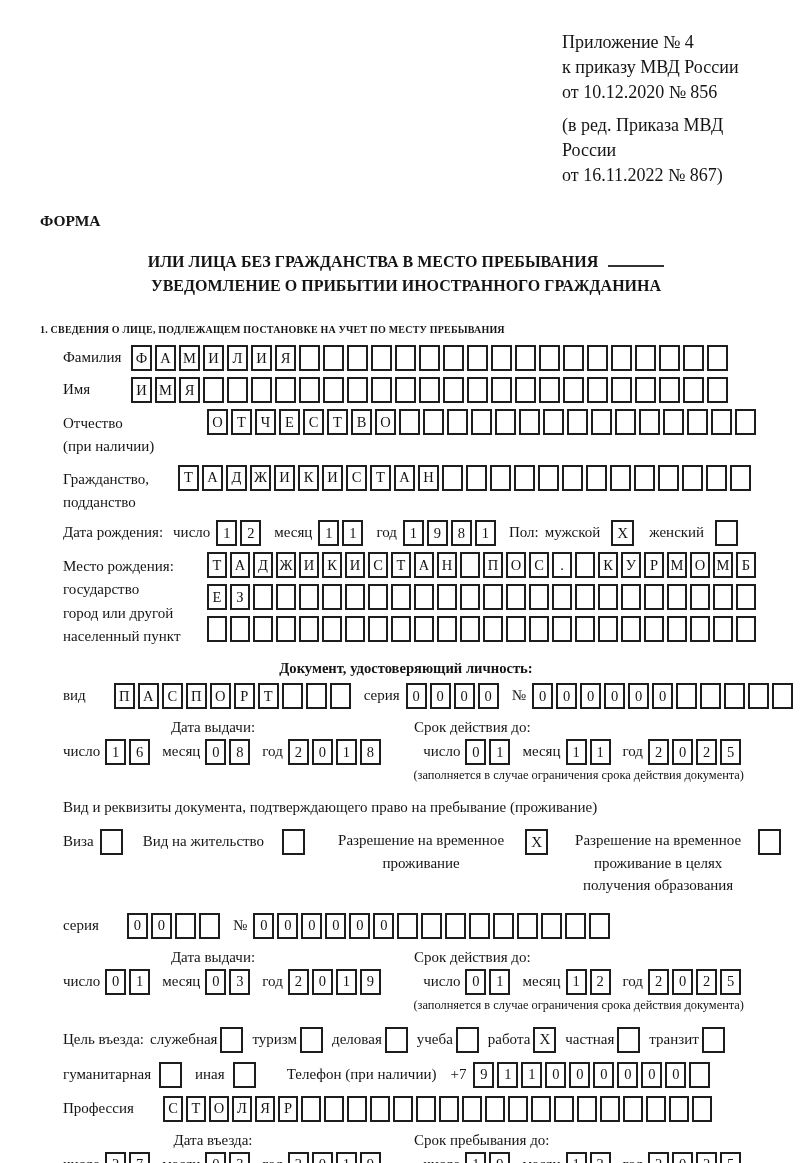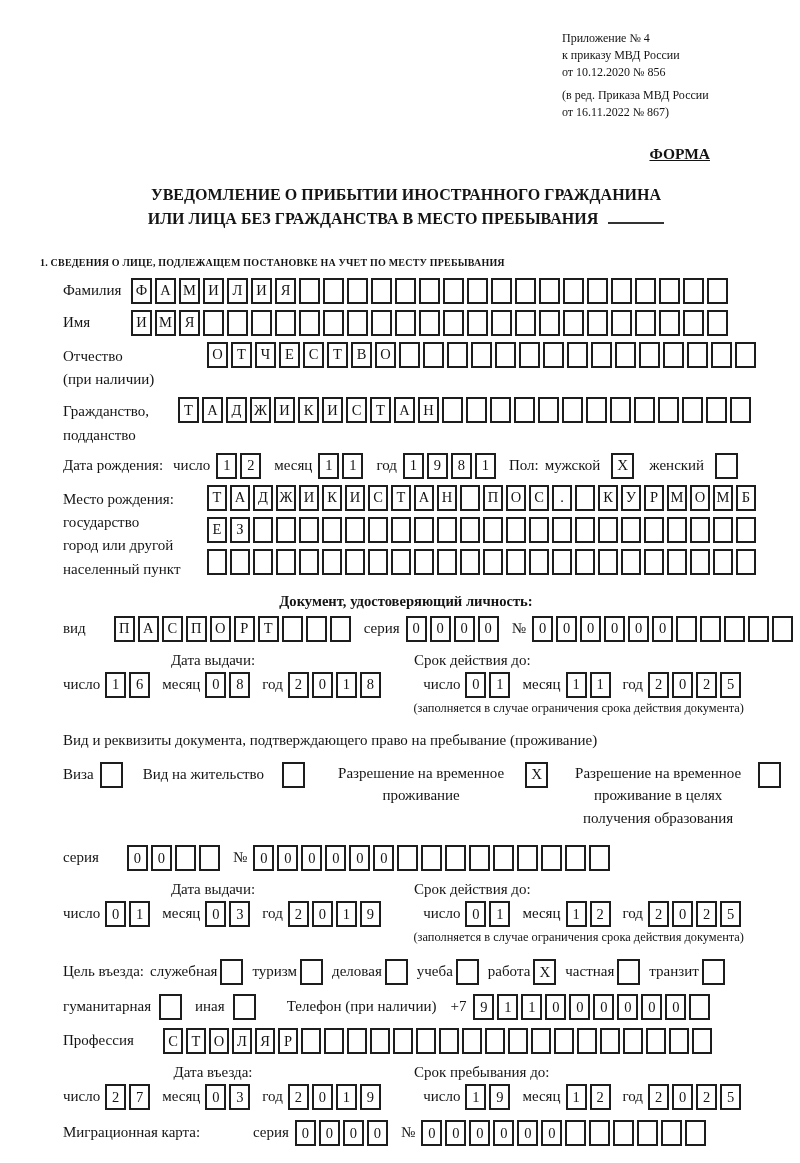--- a/index.html
+++ b/index.html
@@ -1,22 +1,22 @@
 <!DOCTYPE html>
 <html><head>
 <meta charset="utf-8">
 <style>
   html,body{margin:0;padding:0;background:#fff;}
   body{width:800px;color:#141414;font-family:"Liberation Serif",serif;}
   .page{box-sizing:border-box;width:800px;min-height:1163px;padding:30px 28px 30px 40px;background:#fff;}
 
   
-  .appendix{margin-left:522px;font-size:12px;line-height:1.4;}
+  .appendix{margin-left:522px;font-size:18px;line-height:1.4;}
   .appendix .gap{margin-top:7px;}
-  .forma{font-weight:bold;text-align:right;padding-right:62px;margin-top:24px;font-size:15.5px;text-decoration:underline;}
+  .forma{font-weight:bold;text-align:left;padding-right:62px;margin-top:24px;font-size:15.5px;}
   .title{text-align:center;font-weight:bold;font-size:16px;line-height:1.5;margin-top:20px;}
   .blank{display:inline-block;width:56px;height:14px;border-bottom:2.5px solid #333;margin-left:10px;}
   .sec{font-weight:bold;font-size:10px;margin:26px 0 10px 0;letter-spacing:.2px;}
 
   
   .frow{display:flex;align-items:flex-start;margin:6px 0 0 23px;font-size:15px;}
   .lbl{padding-top:4px;flex:none;}
   .lbl2{flex:none;line-height:1.55;padding-top:3px;}
   .lbl2 span{display:block;}
   .w68{width:68px;}  .w97{width:100px;}  .w115{width:115px;}  .w144{width:144px;}  .w150{width:150px;}
@@ -67,22 +67,22 @@
     <div>Приложение № 4</div>
     <div>к приказу МВД России</div>
     <div>от 10.12.2020 № 856</div>
     <div class="gap">(в ред. Приказа МВД России</div>
     <div>от 16.11.2022 № 867)</div>
   </div>
 
   <div class="forma">ФОРМА</div>
 
   <div class="title">
+    <div><span>ИЛИ ЛИЦА БЕЗ ГРАЖДАНСТВА В МЕСТО ПРЕБЫВАНИЯ</span><span class="blank"></span></div>
     <div>УВЕДОМЛЕНИЕ О ПРИБЫТИИ ИНОСТРАННОГО ГРАЖДАНИНА</div>
-    <div><span>ИЛИ ЛИЦА БЕЗ ГРАЖДАНСТВА В МЕСТО ПРЕБЫВАНИЯ</span><span class="blank"></span></div>
   </div>
 
   <div class="sec">1. СВЕДЕНИЯ О ЛИЦЕ, ПОДЛЕЖАЩЕМ ПОСТАНОВКЕ НА УЧЕТ ПО МЕСТУ ПРЕБЫВАНИЯ</div>
 
   <div class="frow">
     <span class="lbl w68">Фамилия</span>
     <span class="cells">
         <span class="cell">Ф</span>
         <span class="cell">А</span>
         <span class="cell">М</span>

